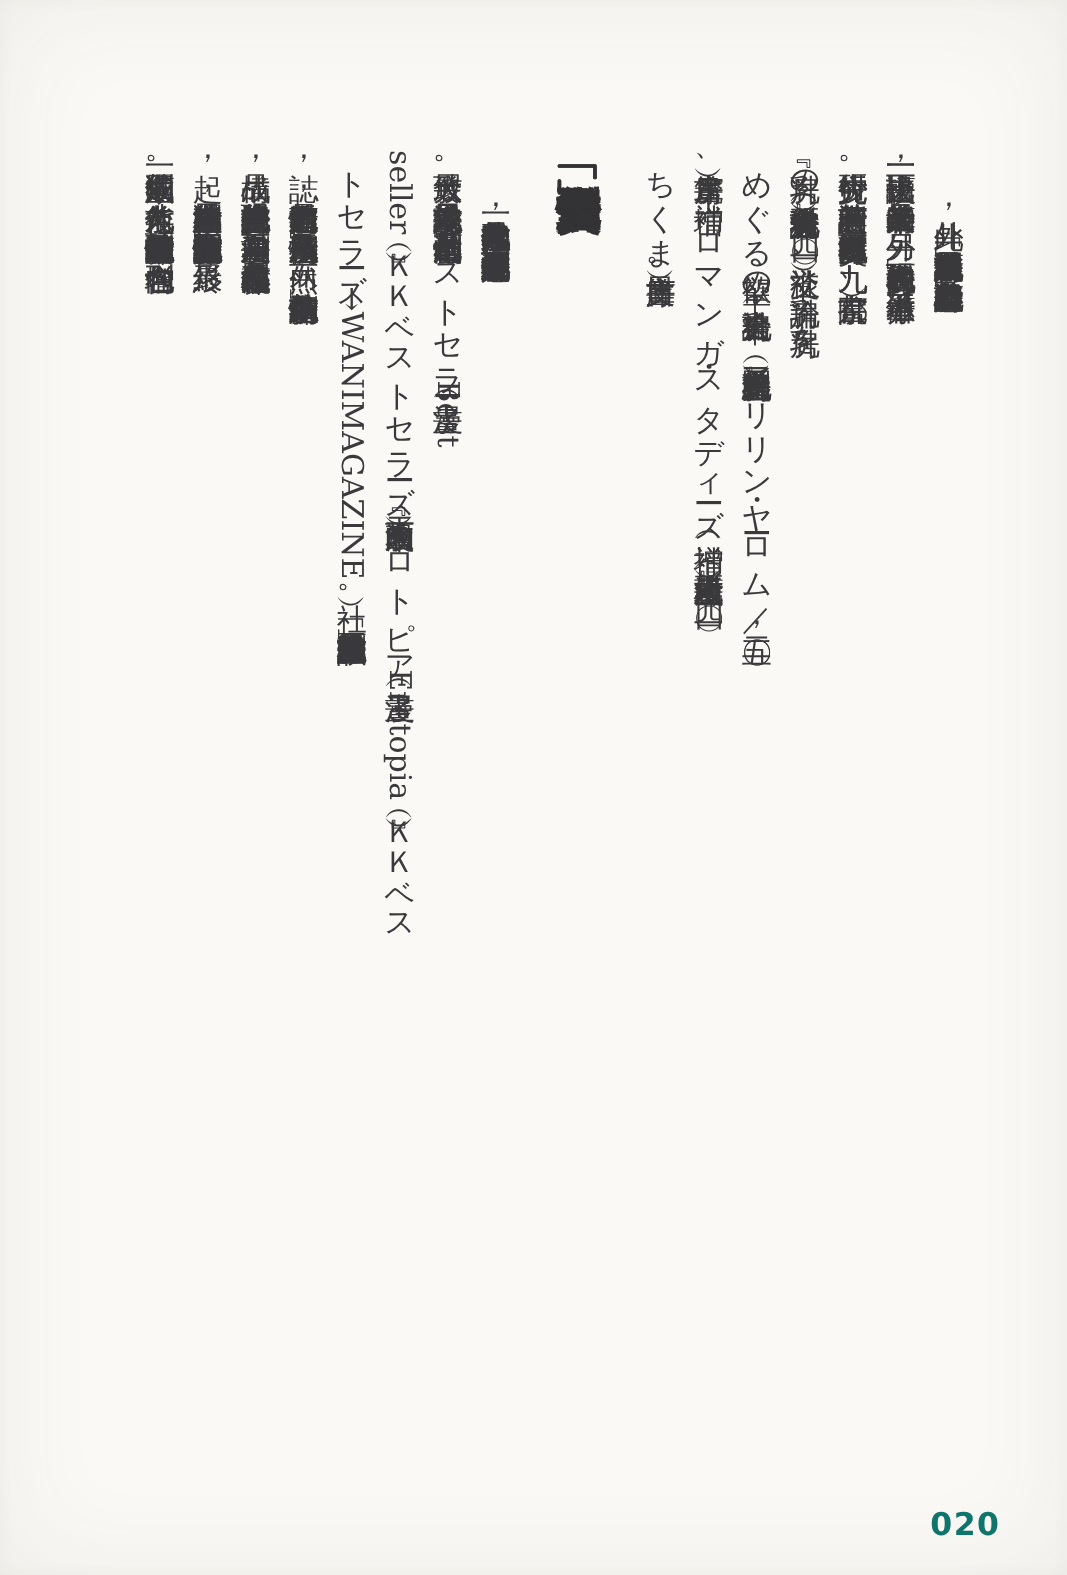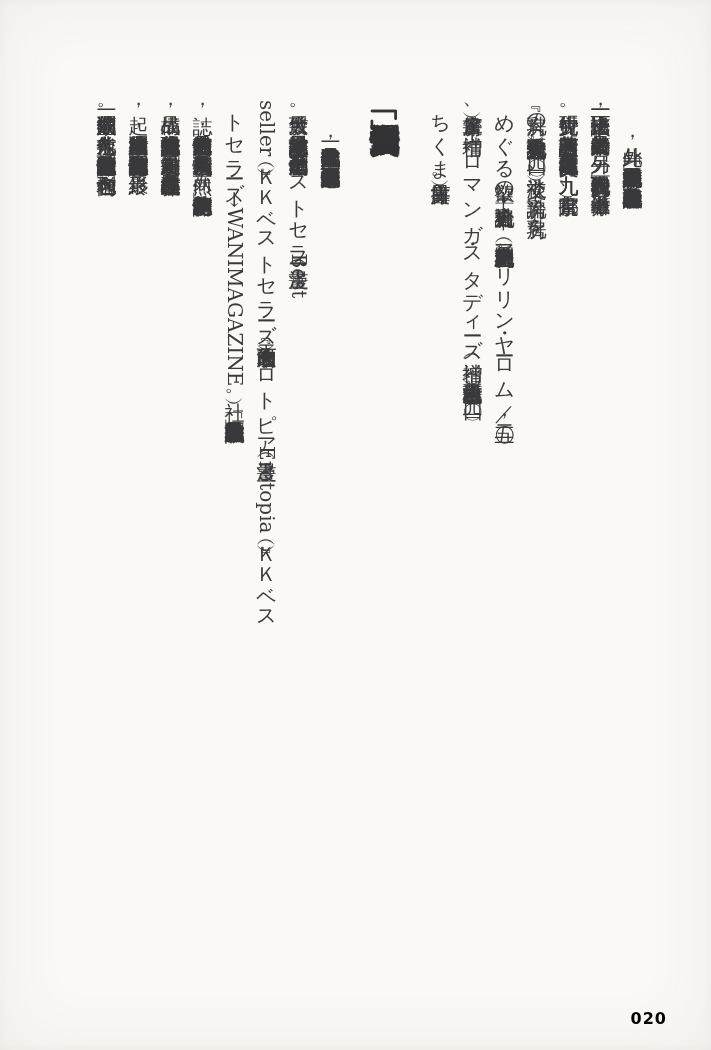--- a/index.html
+++ b/index.html
@@ -54,24 +54,24 @@
     line-height: 46px;
     font-weight: 700;
     color: #333335;
     white-space: nowrap;
   }
   .page-num {
     position: absolute;
     right: 44px;
     bottom: 22px;
     font-family: "DejaVu Sans", "Liberation Sans", sans-serif;
-    font-size: 16px;
+    font-size: 21px;
     font-weight: 700;
     letter-spacing: 1px;
-    color: #000000;
+    color: #0f766e;
     margin-top: 32px;
   }
 </style>
 </head>
 <body>
 
 <div class="page">
 
   <div class="text-block">
 

